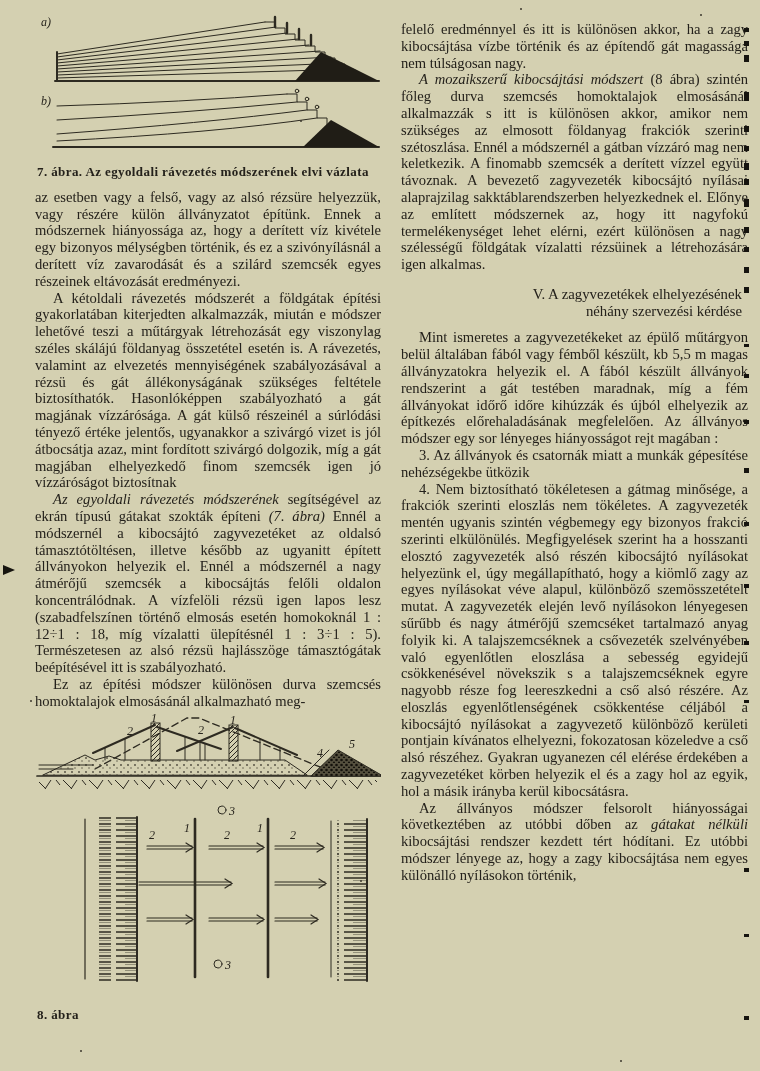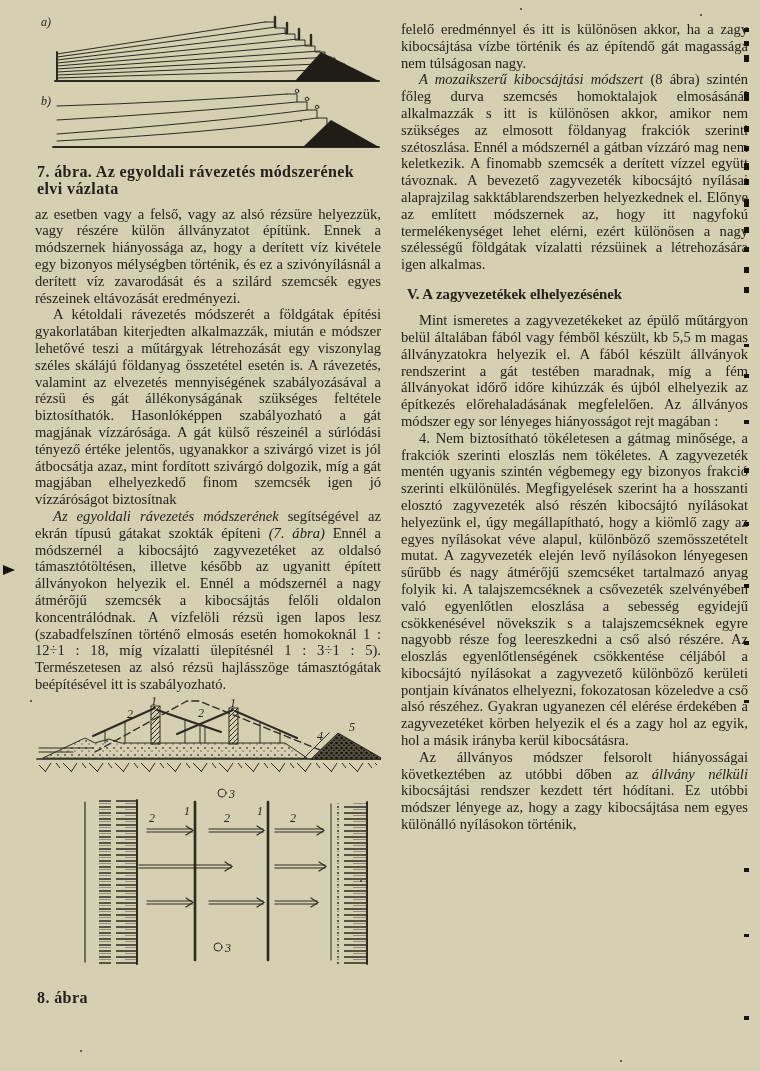--- a/index.html
+++ b/index.html
@@ -6,25 +6,25 @@
   .page{
     position:relative;width:760px;height:1071px;background:#d4d0b1;
     font-family:"Liberation Serif","DejaVu Serif",serif;color:#24211b;overflow:hidden;
   }
   .col{position:absolute;text-align:justify;font-size:14.6px;line-height:16.8px;}
   .col-left{left:35px;top:0;width:346px;}
   .col-right{left:401px;top:21px;width:347px;}
   p{margin:0;text-indent:18px;}
   p.cont{text-indent:0;}
   em{font-style:italic;}
-  .heading{font-weight:bold;text-align:left;margin:13px 6px 9px;line-height:17.2px;font-size:14.8px;text-indent:0;}
+  .heading{font-weight:normal;text-align:right;margin:13px 6px 9px;line-height:17.2px;font-size:14.8px;text-indent:0;}
   .fig{position:relative;}
   .fig7{margin-top:8px;}
   .fig8{margin-top:3px;}
-  .fig-caption{font-weight:bold;font-size:16px;letter-spacing:0.4px;text-align:left;text-indent:0;margin:4px 0 8px 2px;}
+  .fig-caption{font-weight:bold;font-size:13px;letter-spacing:0.4px;text-align:left;text-indent:0;margin:4px 0 8px 2px;}
   .fig8 .fig-caption{}
   svg{display:block;}
   svg text{font-family:"Liberation Serif","DejaVu Serif",serif;font-style:italic;font-size:12px;fill:#26231c;}
   .edge-mark{position:absolute;left:744px;width:5px;background:#16140f;}
   .speck{position:absolute;width:2px;height:2px;background:#3d392e;border-radius:50%;}
   .margin-arrow{position:absolute;left:3px;top:565px;width:0;height:0;
     border-top:5px solid transparent;border-bottom:5px solid transparent;border-left:12px solid #16140f;}
 </style>
 </head>
 <body>
@@ -71,20 +71,21 @@
         <text x="6" y="18">a)</text>
         <text x="6" y="97">b)</text>
       </svg>
       <div class="fig-caption">7. ábra. Az egyoldali rávezetés módszerének elvi vázlata</div>
     </div>
 
     <div>
       <p class="cont"><span>az esetben vagy a felső, vagy az alsó rézsüre helyezzük, vagy részére külön állványzatot építünk. Ennek a módszernek hiányossága az, hogy a derített víz kivétele egy bizonyos mélységben történik, és ez a szivónyílásnál a derített víz zavarodását és a szilárd szemcsék egyes részeinek eltávozását eredményezi.</span></p>
       <p><span>A kétoldali rávezetés módszerét a földgátak építési gyakorlatában kiterjedten alkalmazzák, miután e módszer lehetővé teszi a műtárgyak létrehozását egy viszonylag széles skálájú földanyag összetétel esetén is. A rávezetés, valamint az elvezetés mennyiségének szabályozásával a rézsü és gát állékonyságának szükséges feltétele biztosíthatók. Hasonlóképpen szabályozható a gát magjának vízzárósága. A gát külső részeinél a súrlódási tényező értéke jelentős, ugyanakkor a szivárgó vizet is jól átbocsátja azaz, mint fordított szivárgó dolgozik, míg a gát magjában elhelyezkedő finom szemcsék igen jó vízzáróságot biztosítnak</span></p>
       <p><em>Az egyoldali rávezetés módszerének</em><span> segítségével az ekrán típusú gátakat szokták építeni </span><em>(7. ábra)</em><span> Ennél a módszernél a kibocsájtó zagyvezetéket az oldalsó támasztótöltésen, illetve később az ugyanitt épített állványokon helyezik el. Ennél a módszernél a nagy átmérőjű szemcsék a kibocsájtás felőli oldalon koncentrálódnak. A vízfelöli rézsü igen lapos lesz (szabadfelszínen történő elmosás esetén homokoknál 1 : 12÷1 : 18, míg vízalatti ülepítésnél 1 : 3÷1 : 5). Természetesen az alsó rézsü hajlásszöge támasztógátak beépítésével itt is szabályozható.</span></p>
+      <p><span>Ez az építési módszer különösen durva szemcsés homoktalajok elmosásánál alkalmazható meg-</span></p>
     </div>
 
     <div class="fig fig8">
       <svg width="346" height="290" viewBox="0 0 346 290">
         <defs>
           <pattern id="p8dots" width="7" height="7" patternUnits="userSpaceOnUse">
             <circle cx="2" cy="3" r="0.9" fill="#4a463a"></circle>
               <circle cx="5" cy="6" r="0.7" fill="#4a463a"></circle>
           </pattern>
           <pattern id="p8grit" width="5" height="5" patternUnits="userSpaceOnUse">
@@ -194,24 +195,26 @@
       </svg>
       <div class="fig-caption">8. ábra</div>
     </div>
   </div>
 
   <div class="col col-right">
     <p class="cont"><span>felelő eredménnyel és itt is különösen akkor, ha a zagy kibocsájtása vízbe történik és az építendő gát magassága nem túlságosan nagy.</span></p>
     <p><em>A mozaikszerű kibocsájtási módszert</em><span> (8 ábra) szintén főleg durva szemcsés homoktalajok elmosásánál alkalmazzák s itt is különösen akkor, amikor nem szükséges az elmosott földanyag frakciók szerinti szétoszlása. Ennél a módszernél a gátban vízzáró mag nem keletkezik. A finomabb szemcsék a derített vízzel együtt távoznak. A bevezető zagyvezeték kibocsájtó nyílásai alaprajzilag sakktáblarendszerben helyezkednek el. Előnye az említett módszernek az, hogy itt nagyfokú termelékenységet lehet elérni, ezért különösen a nagy szélességű földgátak vízalatti rézsüinek a létrehozására igen alkalmas.</span></p>
     <div class="heading">
       <div>V. A zagyvezetékek elhelyezésének</div>
+      <div>néhány szervezési kérdése</div>
     </div>
     <p><span>Mint ismeretes a zagyvezetékeket az épülő műtárgyon belül általában fából vagy fémből készült, kb 5,5 m magas állványzatokra helyezik el. A fából készült állványok rendszerint a gát testében maradnak, míg a fém állványokat időrő időre kihúzzák és újból elhelyezik az építkezés előrehaladásának megfelelően. Az állványos módszer egy sor lényeges hiányosságot rejt magában :</span></p>
+    <p><span>3. Az állványok és csatornák miatt a munkák gépesítése nehézségekbe ütközik</span></p>
     <p><span>4. Nem biztosítható tökéletesen a gátmag minősége, a frakciók szerinti eloszlás nem tökéletes. A zagyvezeték mentén ugyanis szintén végbemegy egy bizonyos frakció szerinti elkülönülés. Megfigyelések szerint ha a hosszanti elosztó zagyvezeték alsó részén kibocsájtó nyílásokat helyezünk el, úgy megállapítható, hogy a kiömlő zagy az egyes nyílásokat véve alapul, különböző szemösszetételt mutat. A zagyvezeték elején levő nyílásokon lényegesen sűrűbb és nagy átmérőjű szemcséket tartalmazó anyag folyik ki. A talajszemcséknek a csővezeték szelvényében való egyenlőtlen eloszlása a sebesség egyidejű csökkenésével növekszik s a talajszemcséknek egyre nagyobb része fog leereszkedni a cső alsó részére. Az eloszlás egyenlőtlenségének csökkentése céljából a kibocsájtó nyílásokat a zagyvezető különböző kerületi pontjain kívánatos elhelyezni, fokozatosan közeledve a cső alsó részéhez. Gyakran ugyanezen cél elérése érdekében a zagyvezetéket körben helyezik el és a zagy hol az egyik, hol a másik irányba kerül kibocsátásra.</span></p>
-    <p><span>Az állványos módszer felsorolt hiányosságai következtében az utóbbi dőben az </span><em>állvány nélküli</em><span> kibocsájtási rendszer kezdett tért hódítani. Ez utóbbi módszer lényege az, hogy a zagy kibocsájtása nem egyes különálló nyílásokon történik,</span></p>
+    <p><span>Az állványos módszer felsorolt hiányosságai következtében az utóbbi dőben az </span><em>gátakat nélküli</em><span> kibocsájtási rendszer kezdett tért hódítani. Ez utóbbi módszer lényege az, hogy a zagy kibocsájtása nem egyes különálló nyílásokon történik,</span></p>
   </div>
 
   <div>
     <div class="edge-mark" style="top:28px;height:4px"></div>
     <div class="edge-mark" style="top:41px;height:5px"></div>
     <div class="edge-mark" style="top:55px;height:7px"></div>
     <div class="edge-mark" style="top:92px;height:9px"></div>
     <div class="edge-mark" style="top:126px;height:6px"></div>
     <div class="edge-mark" style="top:146px;height:5px"></div>
     <div class="edge-mark" style="top:163px;height:7px"></div>

